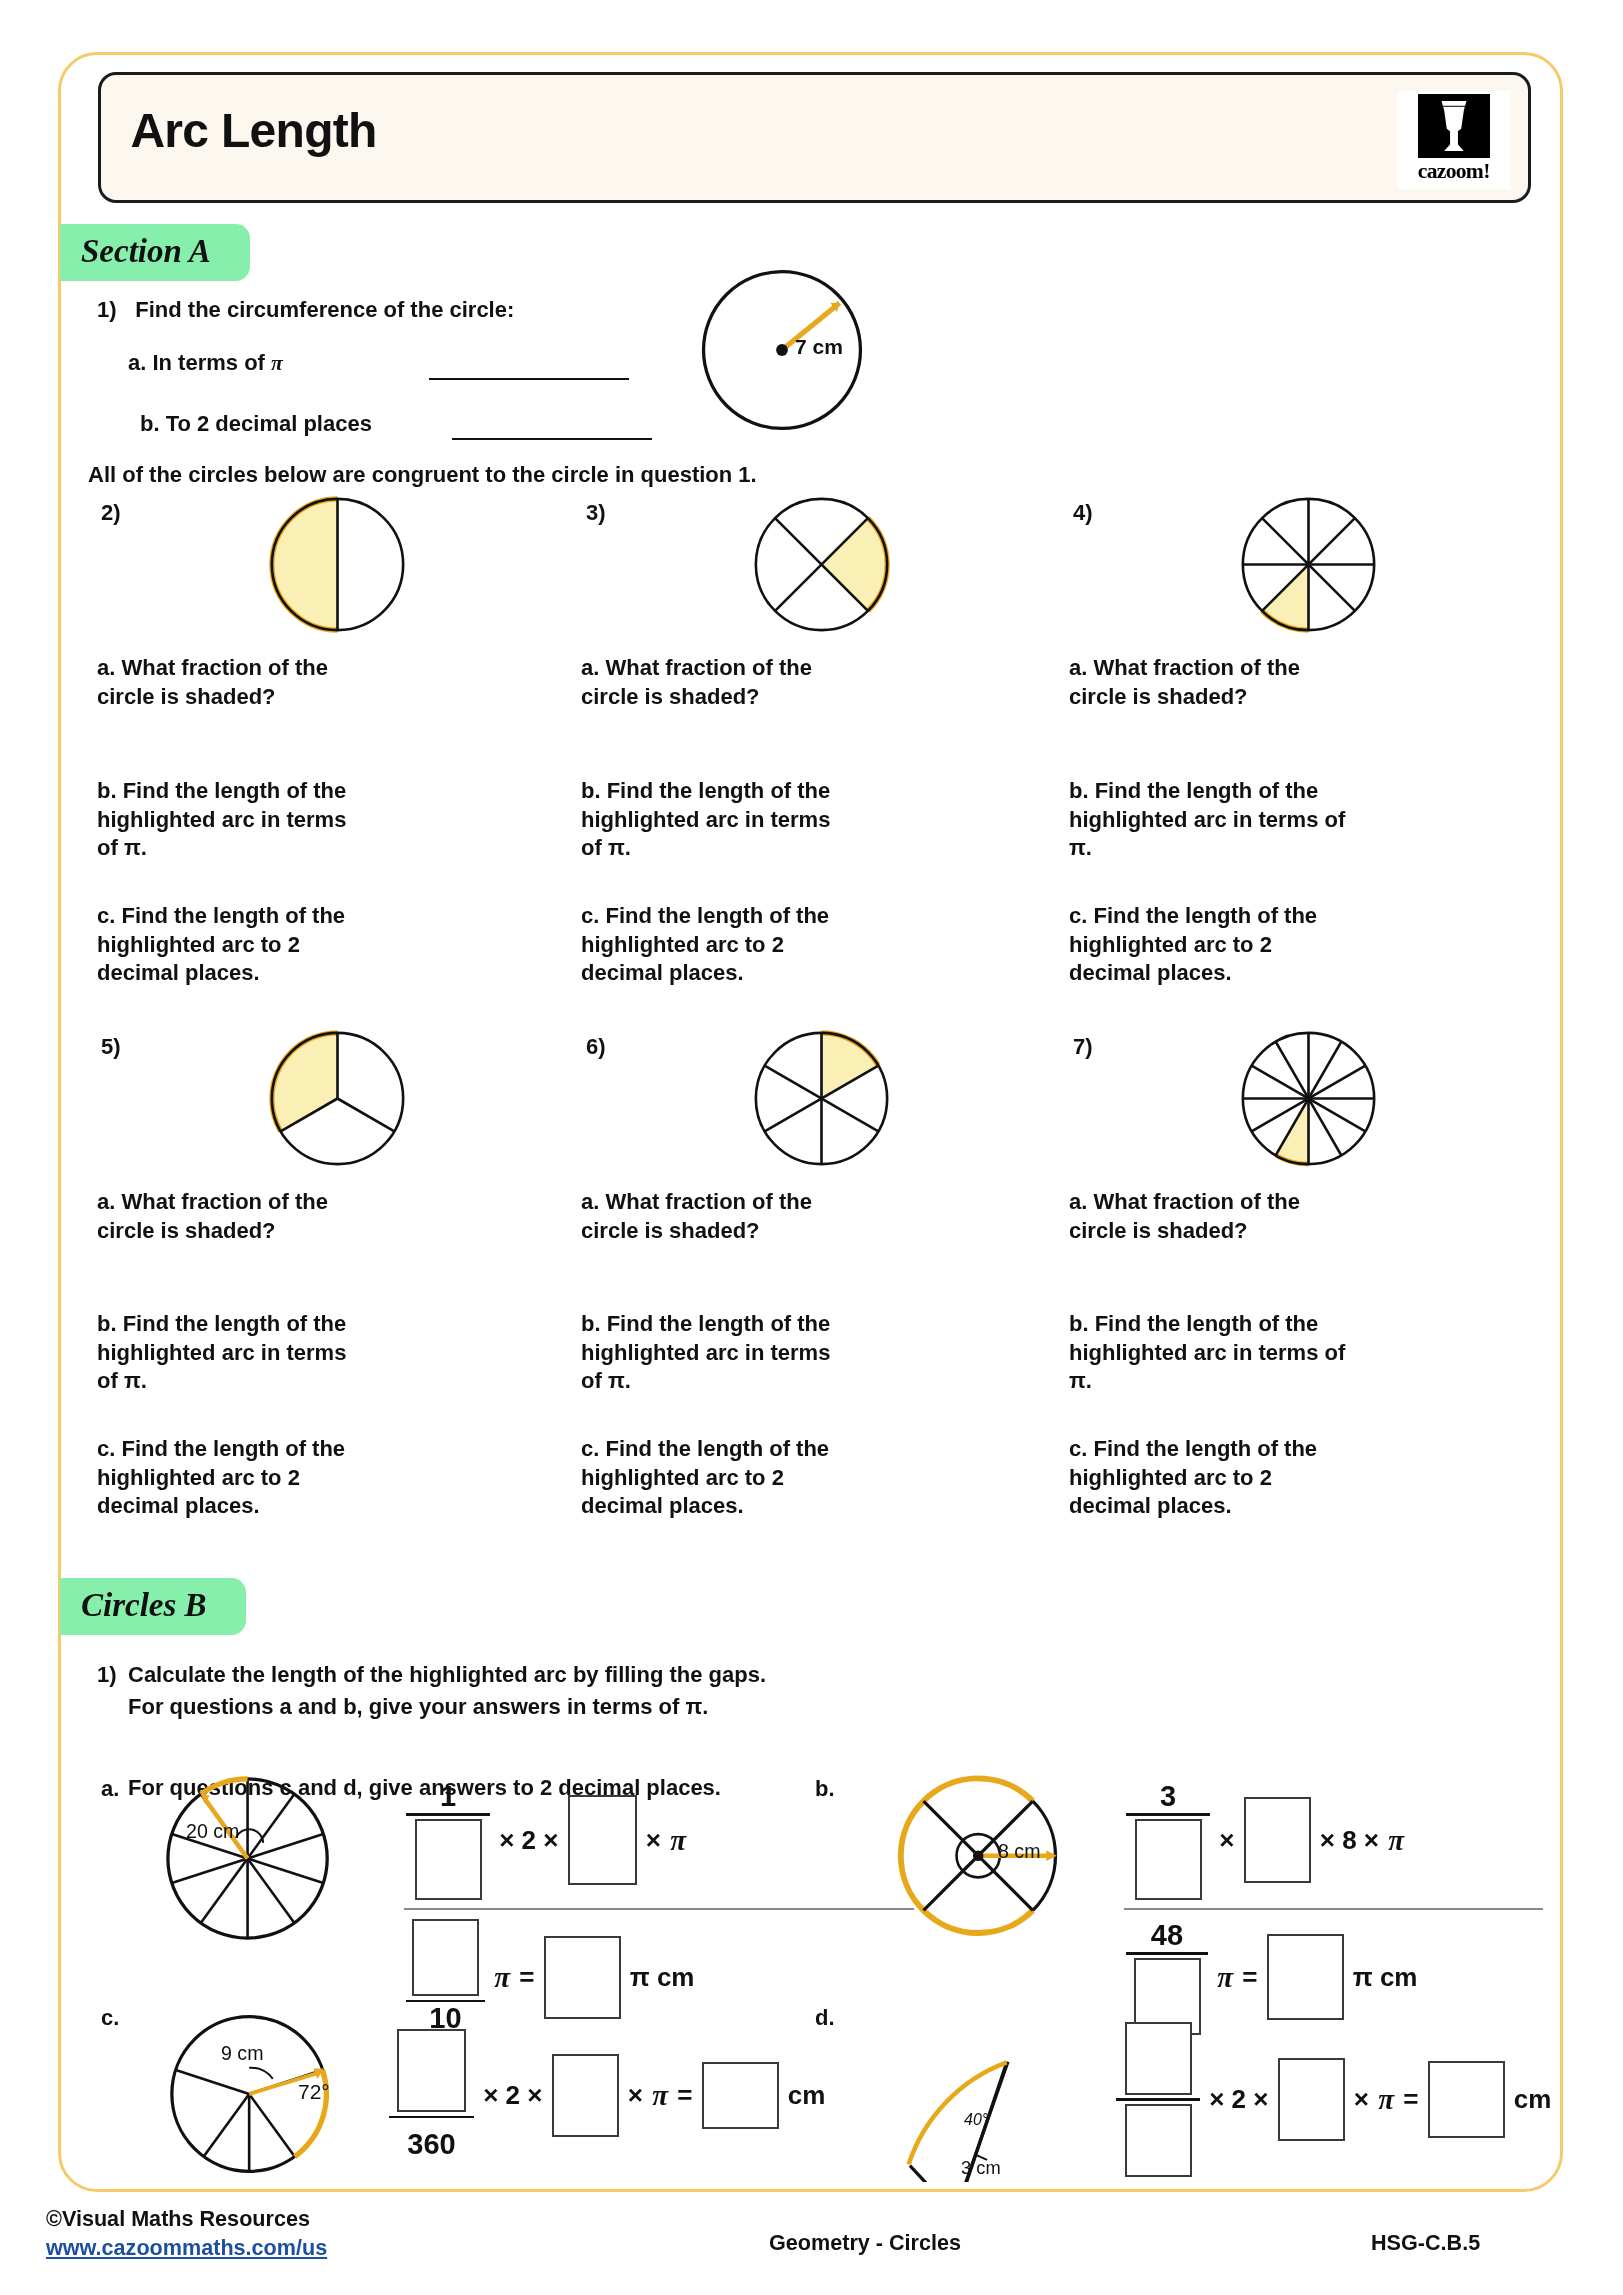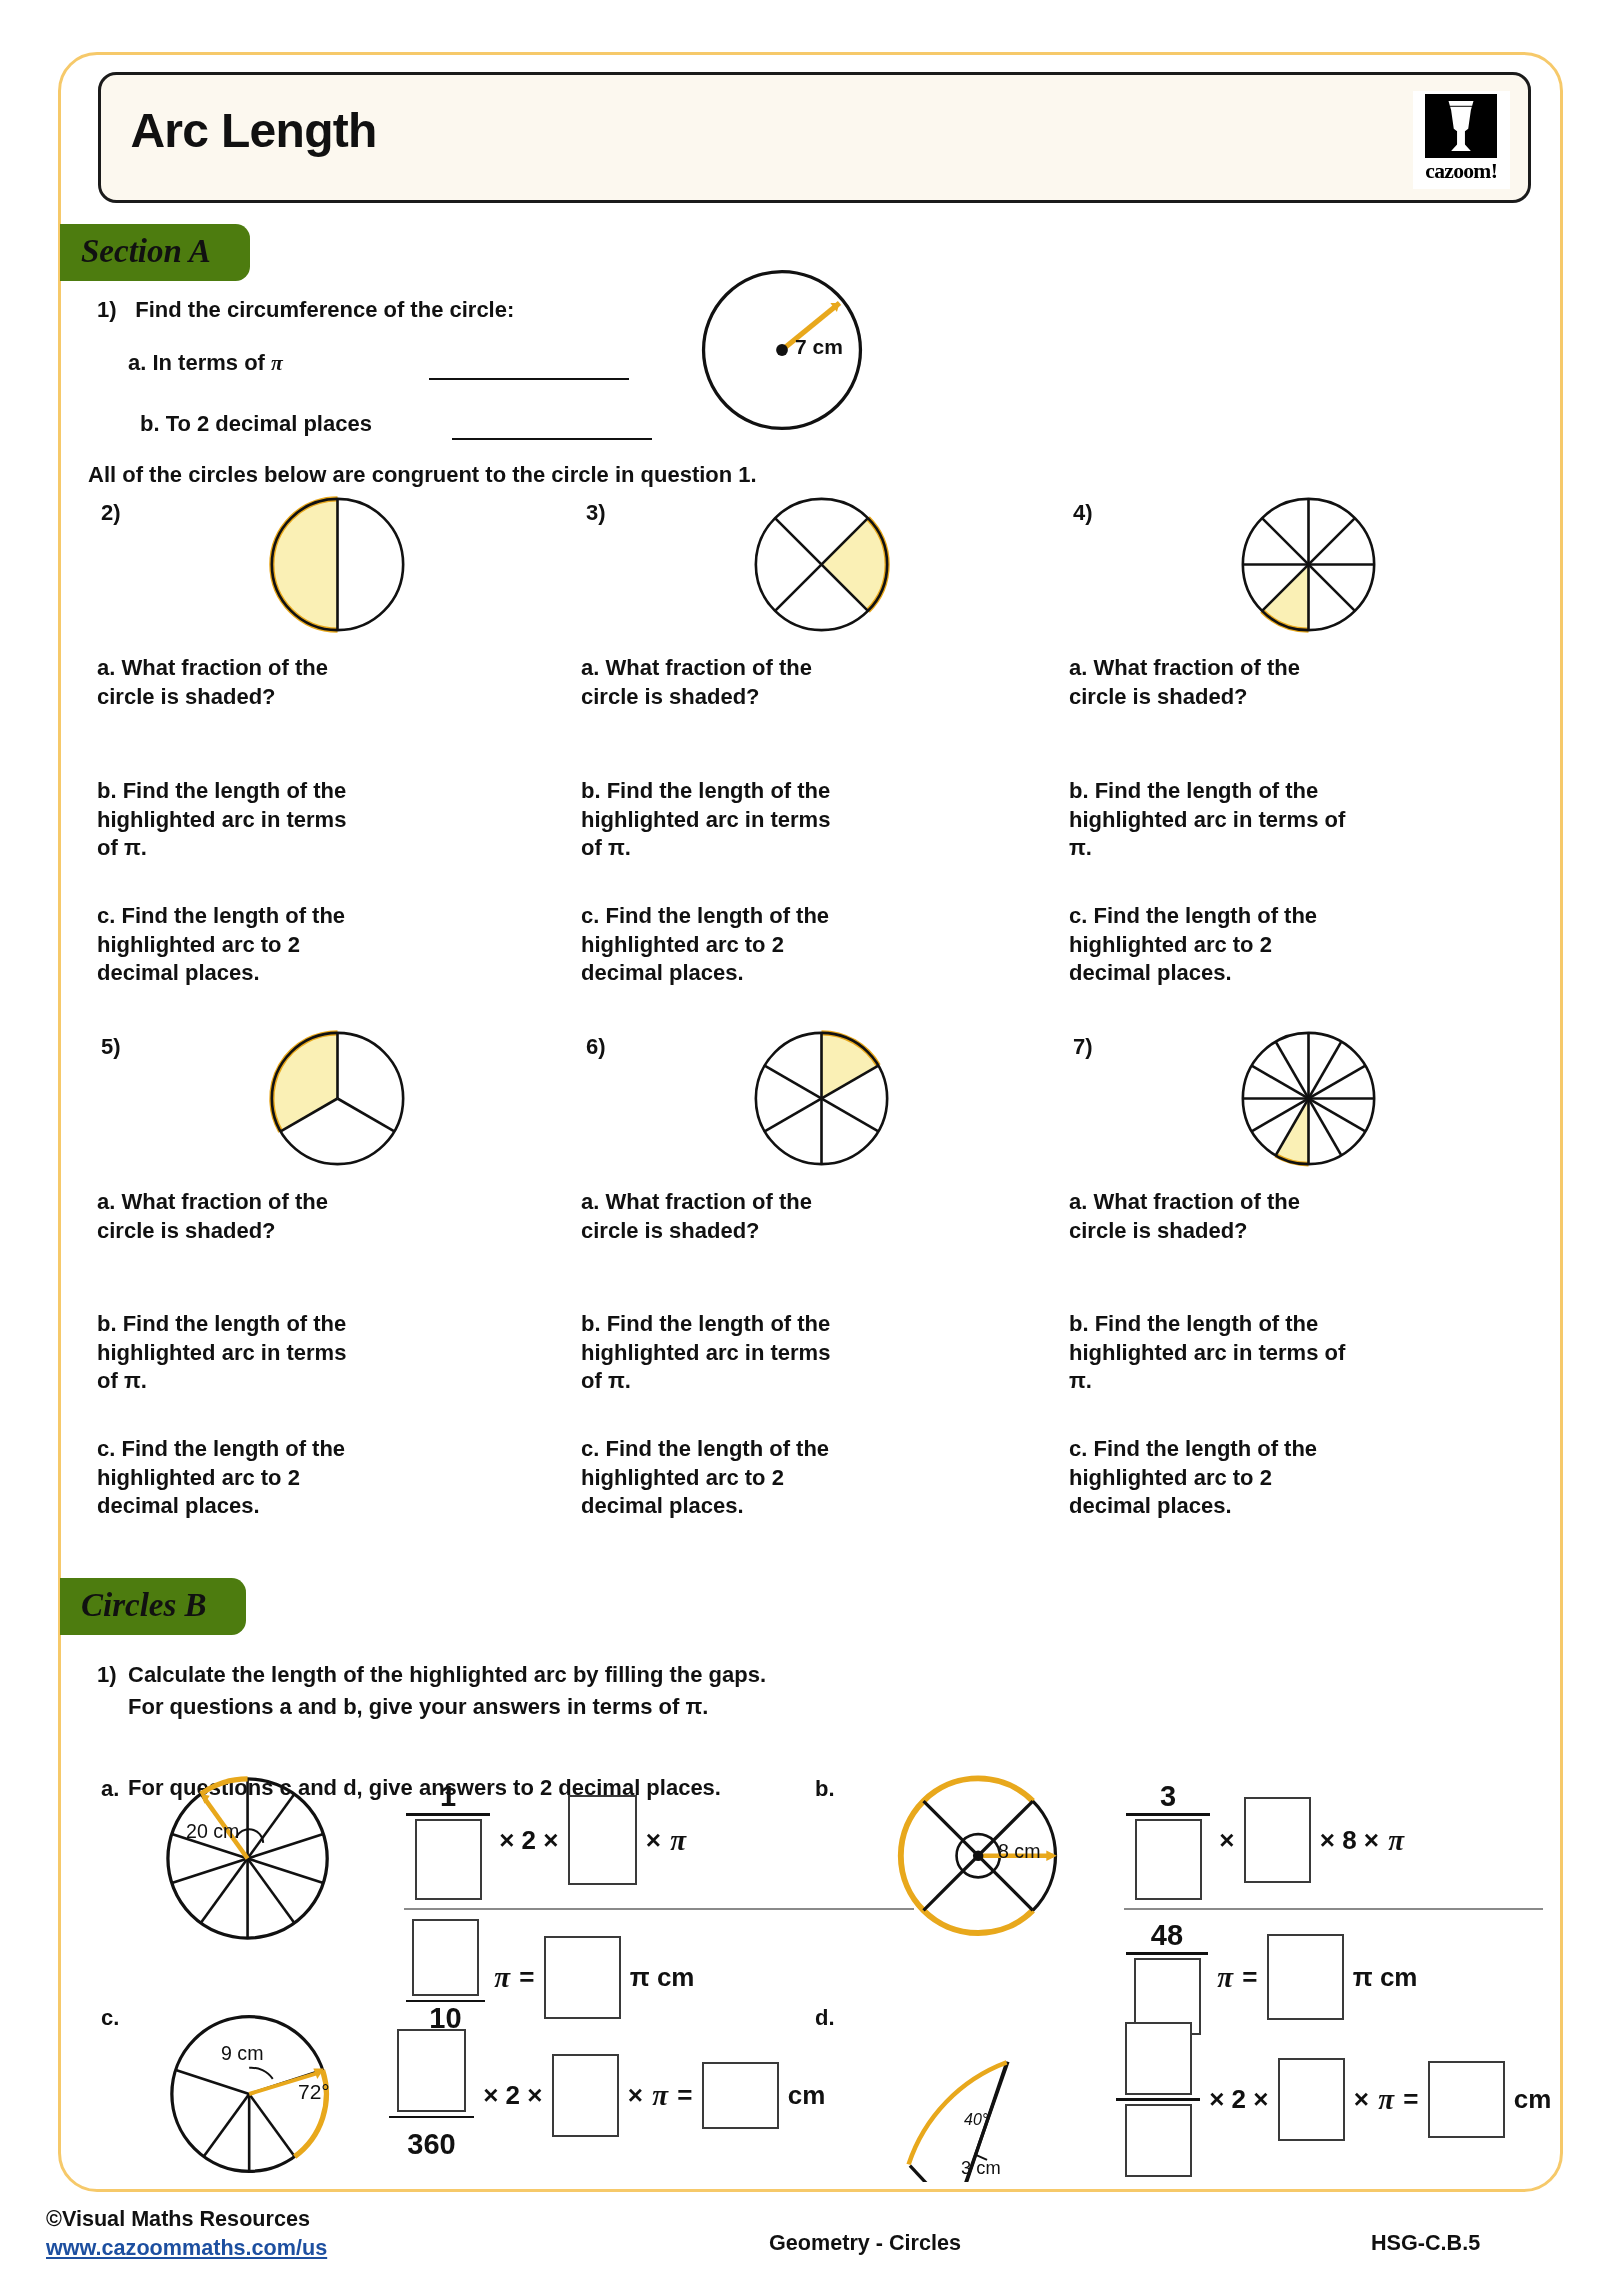--- a/index.html
+++ b/index.html
@@ -28,38 +28,38 @@
     box-sizing:border-box;
   }
   .title-text{
     position:absolute;left:29.4px;top:27.5px;
     font-size:48px;font-weight:bold;
     letter-spacing:-0.7px;
     color:#111;
   }
   .logo{
     position:absolute;right:18.3px;top:15.7px;
-    width:97px;height:98px;
+    width:112px;height:98px;
     background:#ffffff;
     display:flex;flex-direction:column;align-items:center;
   }
   .logo-mark{
     width:72px;height:64px;background:#000;
     display:flex;align-items:center;justify-content:center;
     margin-top:3.3px;
   }
   .logo-word{
     font-family:"Liberation Serif", serif;
     font-weight:bold;font-size:21.6px;letter-spacing:-0.7px;
     color:#000;line-height:1;margin-top:2.6px;
   }
   
   .section-label{
     position:absolute;
-    background:#4d7c0f;
+    background:#86efac;
     border-radius:0 14.4px 14.4px 0;
     padding:9.2px 39px 10.5px 21px;
     font-family:"Liberation Serif", serif;
     font-style:italic;font-weight:bold;
     font-size:33px;color:#111;
     white-space:nowrap;
   }
   
   .q-text{
     position:absolute;

